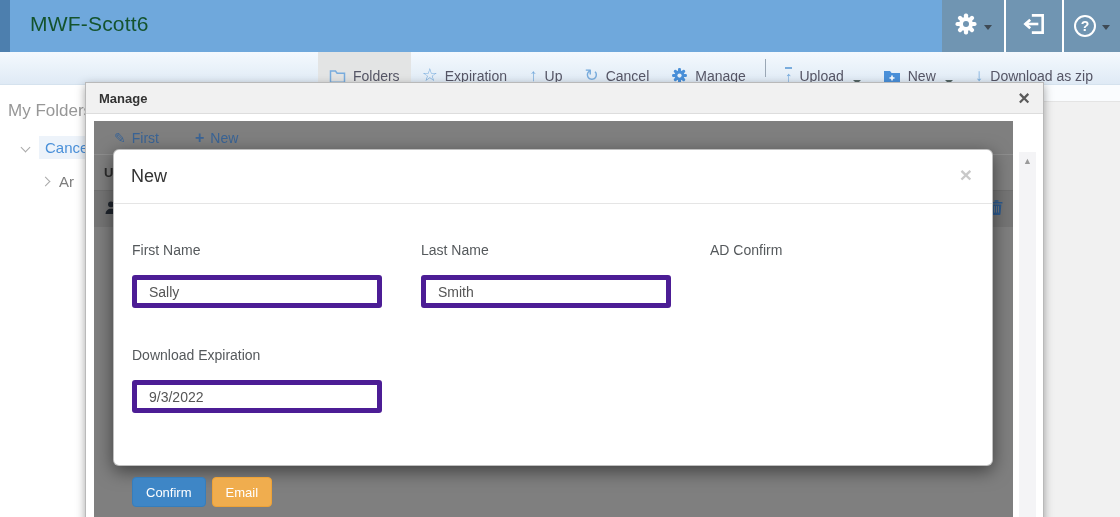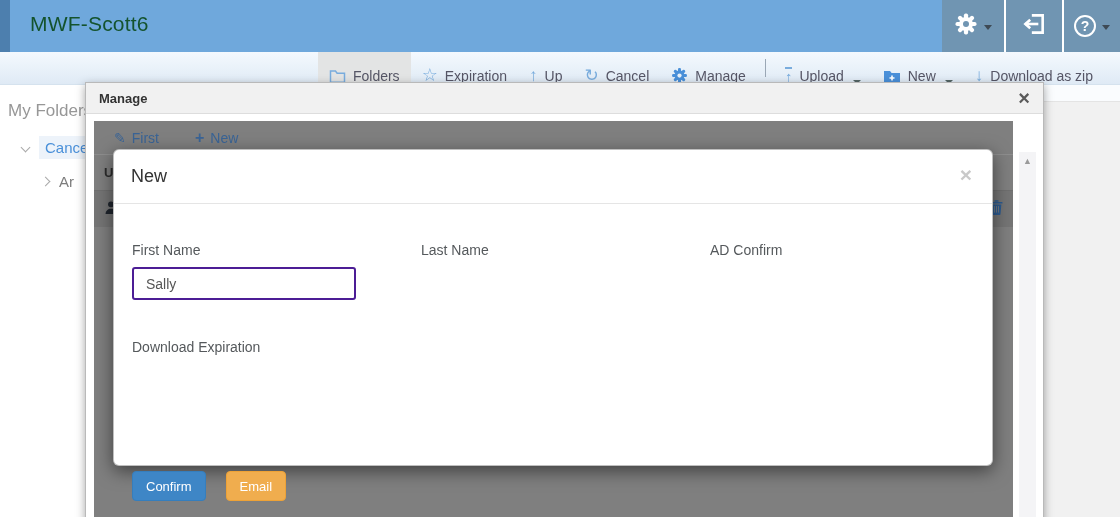--- a/index.html
+++ b/index.html
@@ -61,23 +61,23 @@
 
   
   .ndlg { position:absolute; left:113px; top:149px; width:880px; height:317px; background:#fff; border:1px solid rgba(0,0,0,.25); border-radius:6px; box-shadow:0 5px 18px rgba(0,0,0,.5); }
   .nhead { position:relative; height:54px; border-bottom:1px solid #e5e5e5; padding:16px 15px 0 17px; }
   .ntitle { font-size:18px; color:#333; }
   .nclose { position:absolute; right:20px; top:14px; color:#c9c9c9; font-size:21px; font-weight:bold; line-height:1; cursor:pointer; }
   .nbody { position:relative; padding:38px 18px 0 18px; }
   .fgrid { display:grid; grid-template-columns:250px 250px 250px; column-gap:20px; row-gap:23px;gap:39px; }
   .field {}
   .flabel { font-size:14px; color:#55595c; margin-bottom:9px; }
-  .finput { width:224px; height:33px; border:2px solid #4c1d95; border-radius:3px; padding:0 12px; font-size:14px; color:#555; font-family:"Liberation Sans", sans-serif; background:#fff; outline:none; }
+  .finput { width:250px; height:33px; border:5px solid #4c1d95; border-radius:3px; padding:0 12px; font-size:14px; color:#555; font-family:"Liberation Sans", sans-serif; background:#fff; outline:none;margin-top:8px; }
   .finput.email { background:#e8f0fe; border-color:#bccfec; }
-  .nbtns { position:absolute; left:18px; top:267px; display:flex; gap:20px; }
+  .nbtns { position:absolute; left:18px; top:273px; display:flex; gap:6px; }
   .btn { height:30px; padding:0 13px; border-radius:4px; font-size:13px; color:#fff; font-family:"Liberation Sans", sans-serif; border:1px solid transparent; cursor:pointer; }
   .btn-confirm { background:#3e86c6; border-color:#357ebd; }
   .btn-cancel { background:#f0ad4e; border-color:#eea236; }
 </style>
 </head>
 <body>
 
 <div id="stage">
 
   <div class="hdr">
@@ -239,26 +239,28 @@
       <span class="nclose">×</span>
     </div>
     <div class="nbody">
       <div class="fgrid">
         <div class="field">
           <div class="flabel">First Name</div>
           <input class="finput" type="text" value="Sally" style="">
         </div>
         <div class="field">
           <div class="flabel">Last Name</div>
+          <input class="finput" type="text" value="Smith" style="">
         </div>
         <div class="field">
           <div class="flabel">AD Confirm</div>
         </div>
         <div class="field">
           <div class="flabel">Download Expiration</div>
+          <input class="finput" type="text" value="9/3/2022" style="">
         </div>
       </div>
       <div class="nbtns">
         <button class="btn btn-confirm">Confirm</button>
         <button class="btn btn-cancel">Email</button>
       </div>
     </div>
   </div>
 
 </div>

